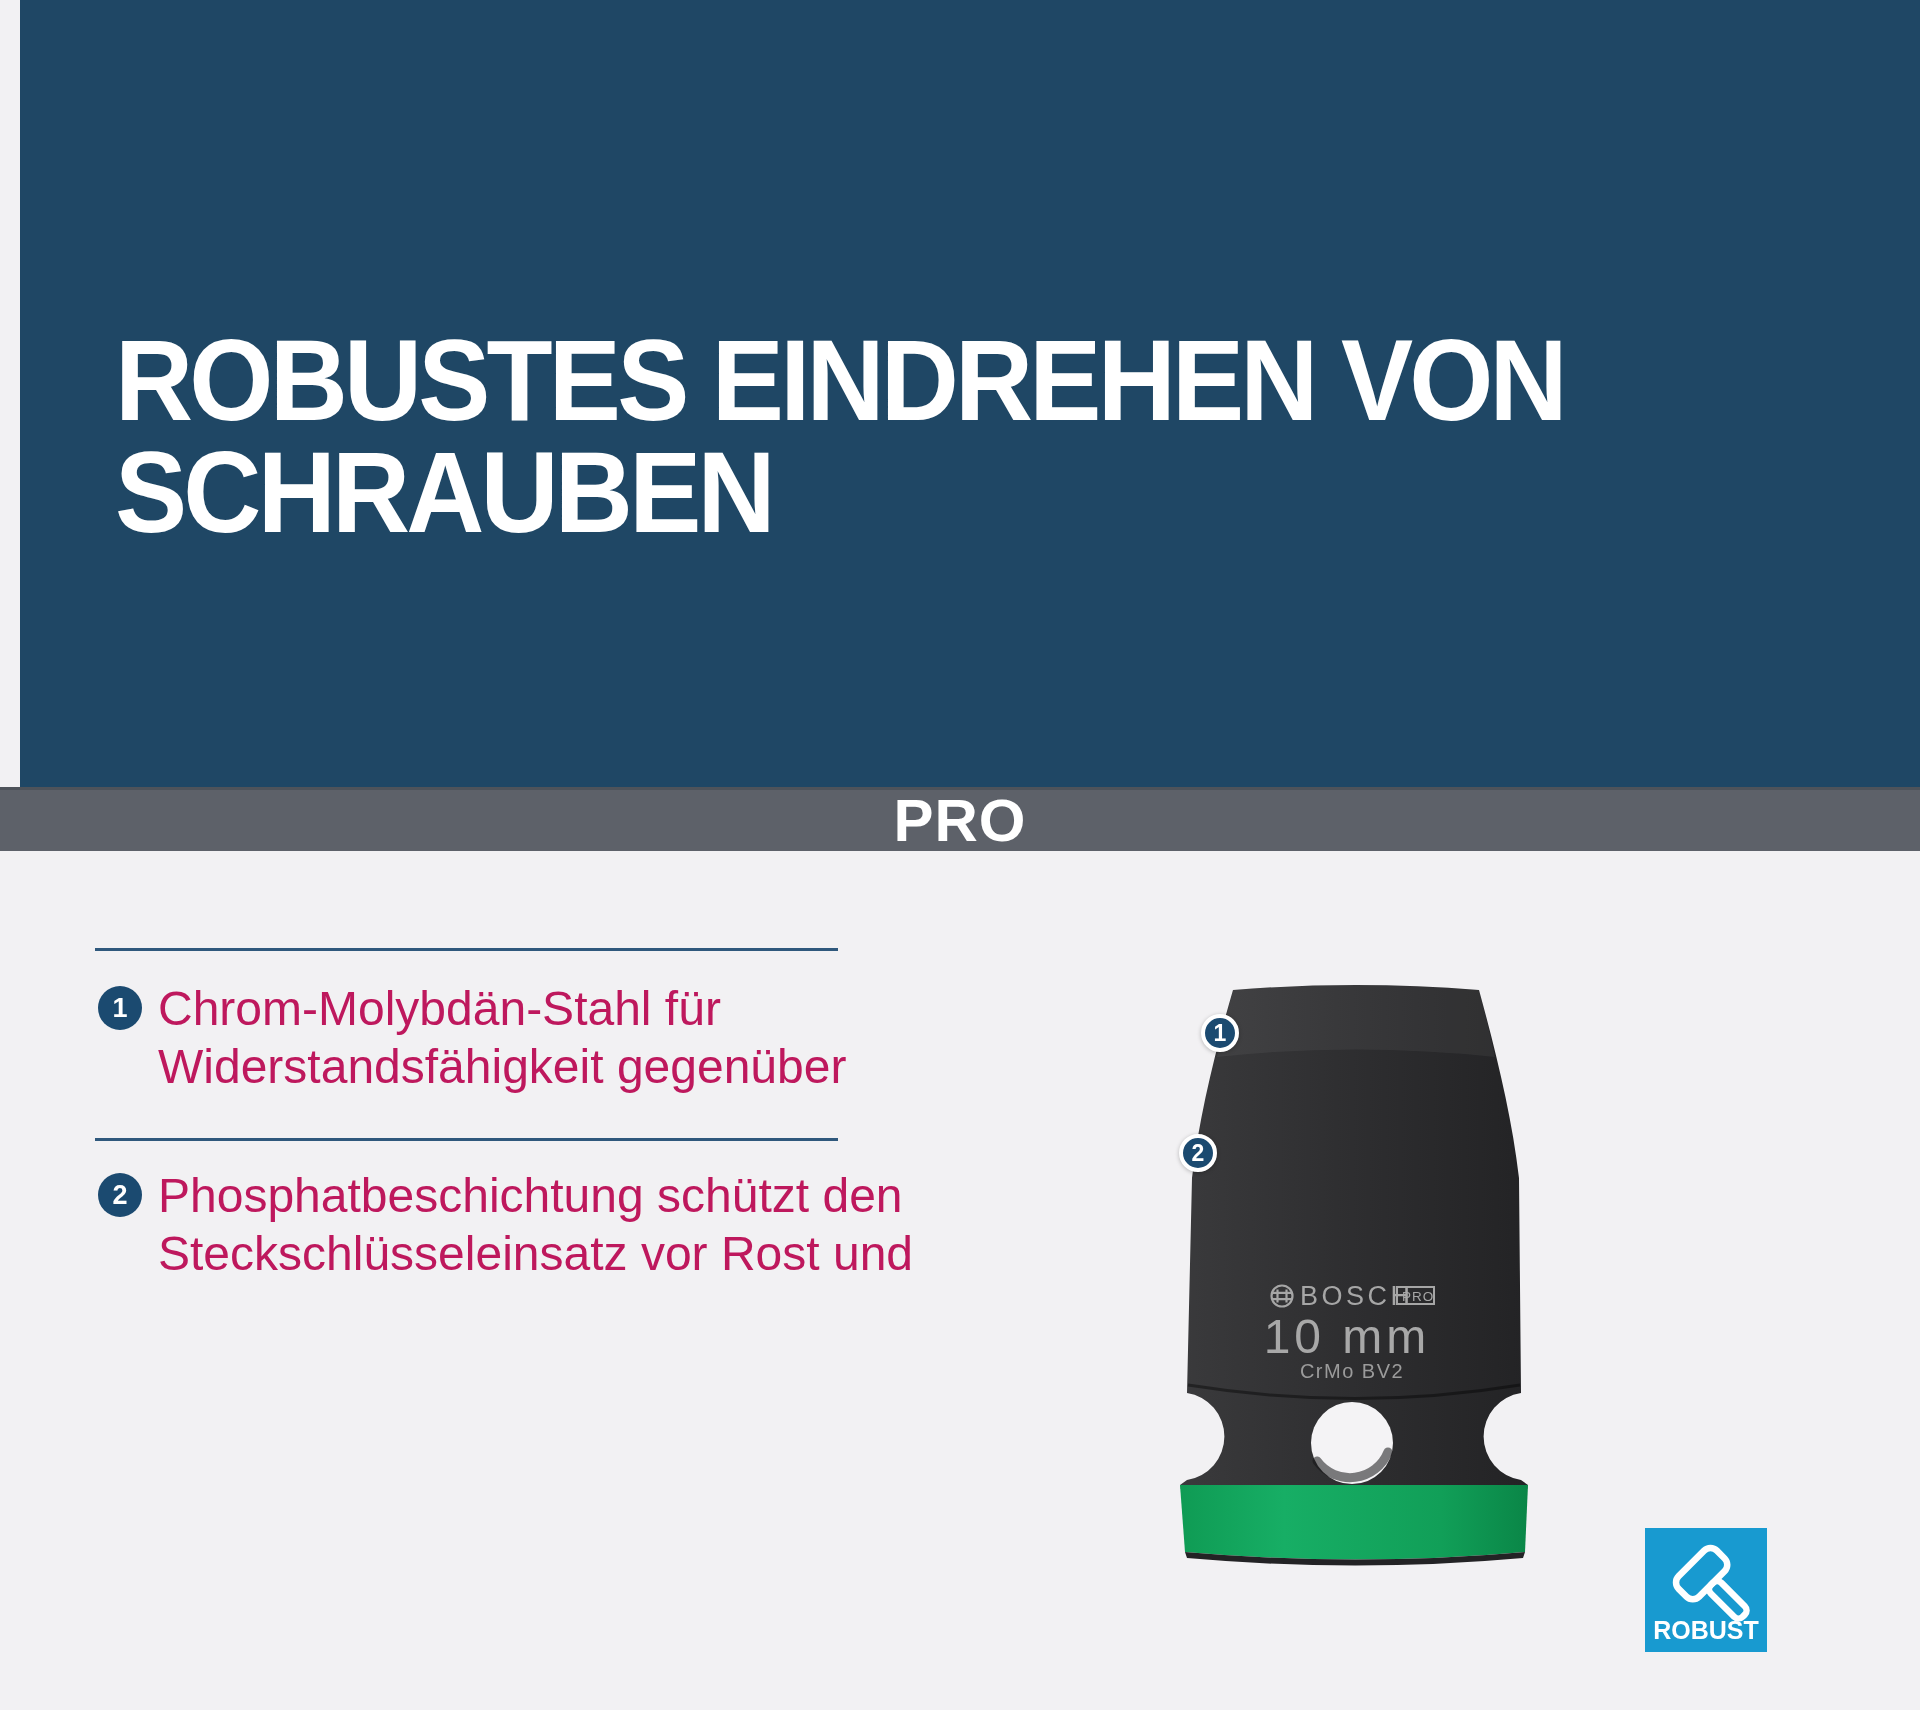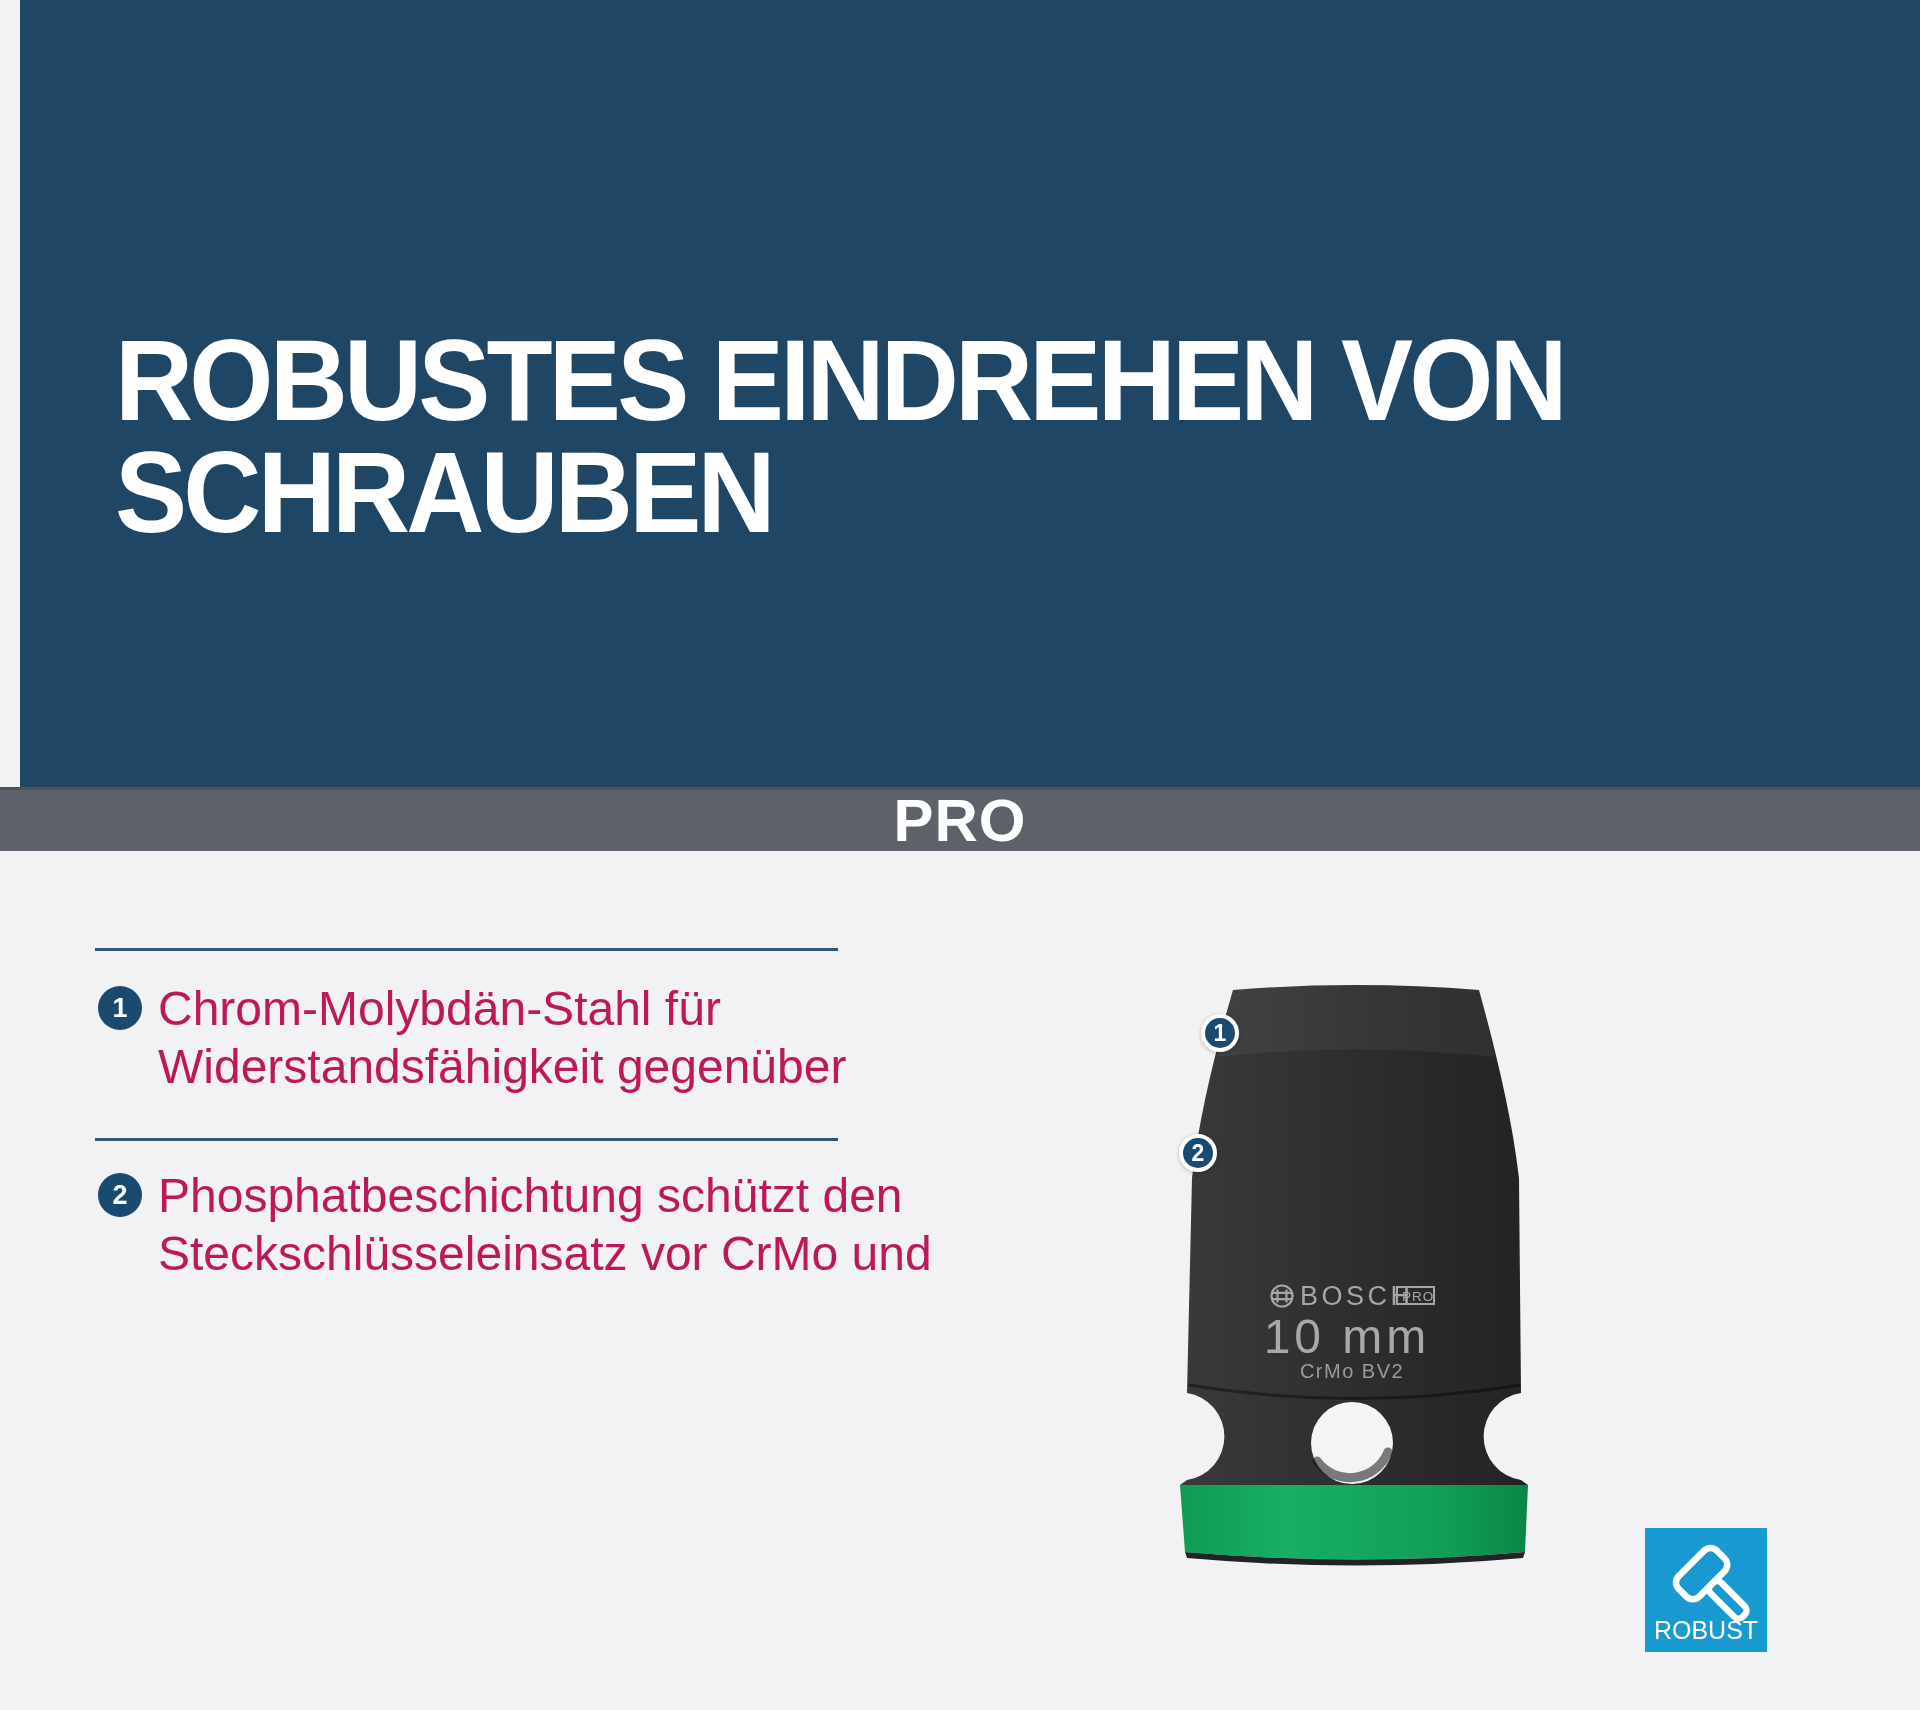--- a/index.html
+++ b/index.html
@@ -72,21 +72,21 @@
   .callout-2 { left: 1179px; top: 1134px; }
   
   .robust-badge {
     position: absolute; left: 1645px; top: 1528px;
     width: 122px; height: 124px;
     background: #189ad0;
   }
   .robust-badge .robust-label {
     position: absolute; left: 0; right: 0; bottom: 7px;
     text-align: center;
-    color: #ffffff; font-weight: normal; font-size: 25px; letter-spacing: 0px;
+    color: #ffffff; font-weight: bold; font-size: 25px; letter-spacing: 0px;
   }
   .robust-badge svg { position: absolute; left: 0; top: 0; }
 </style>
 </head>
 <body>
 
 <div class="hero">
   <h1 class="title">
     <span class="line">ROBUSTES EINDREHEN VON</span>
     <span class="line">SCHRAUBEN</span>
@@ -101,21 +101,21 @@
 <div class="feature-badge" style="top:986px">1</div>
 <div class="feature-text" style="top:980px">
   <div>Chrom-Molybdän-Stahl für</div>
   <div>Widerstandsfähigkeit gegenüber</div>
 </div>
 
 <div class="divider" style="top:1138px"></div>
 <div class="feature-badge" style="top:1173px">2</div>
 <div class="feature-text" style="top:1167px">
   <div>Phosphatbeschichtung schützt den</div>
-  <div>Steckschlüsseleinsatz vor CrMo und</div>
+  <div>Steckschlüsseleinsatz vor Rost und</div>
 </div>
 
 <svg class="product-svg" width="420" height="592" viewBox="0 0 420 592">
   <defs>
     <linearGradient id="bodyGrad" x1="0" y1="0" x2="1" y2="0">
       <stop offset="0" stop-color="#3a3a3c"></stop>
       <stop offset="0.45" stop-color="#2f2f31"></stop>
       <stop offset="1" stop-color="#232325"></stop>
     </linearGradient>
     <linearGradient id="greenGrad" x1="0" y1="0" x2="1" y2="0">

